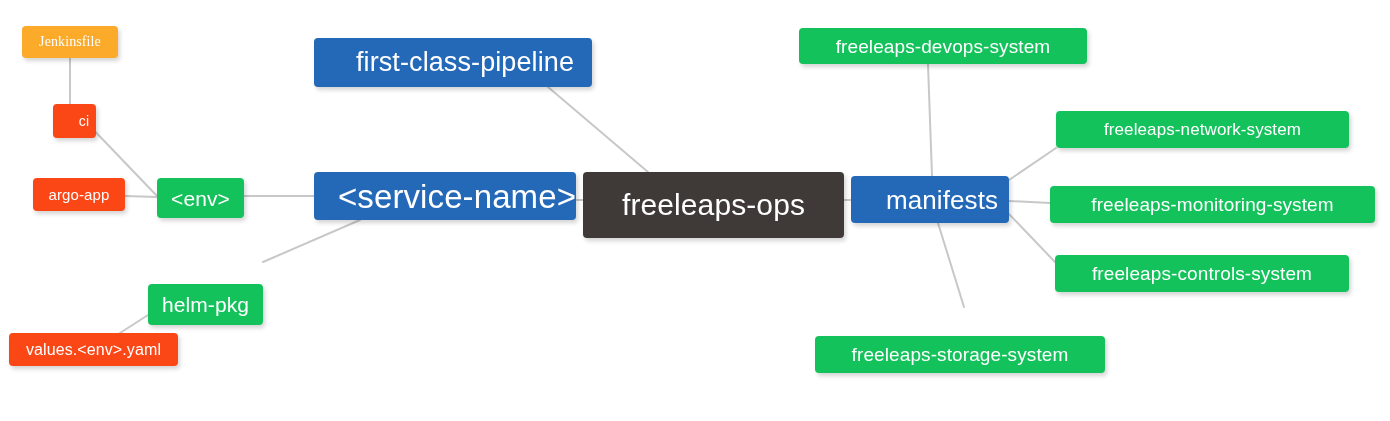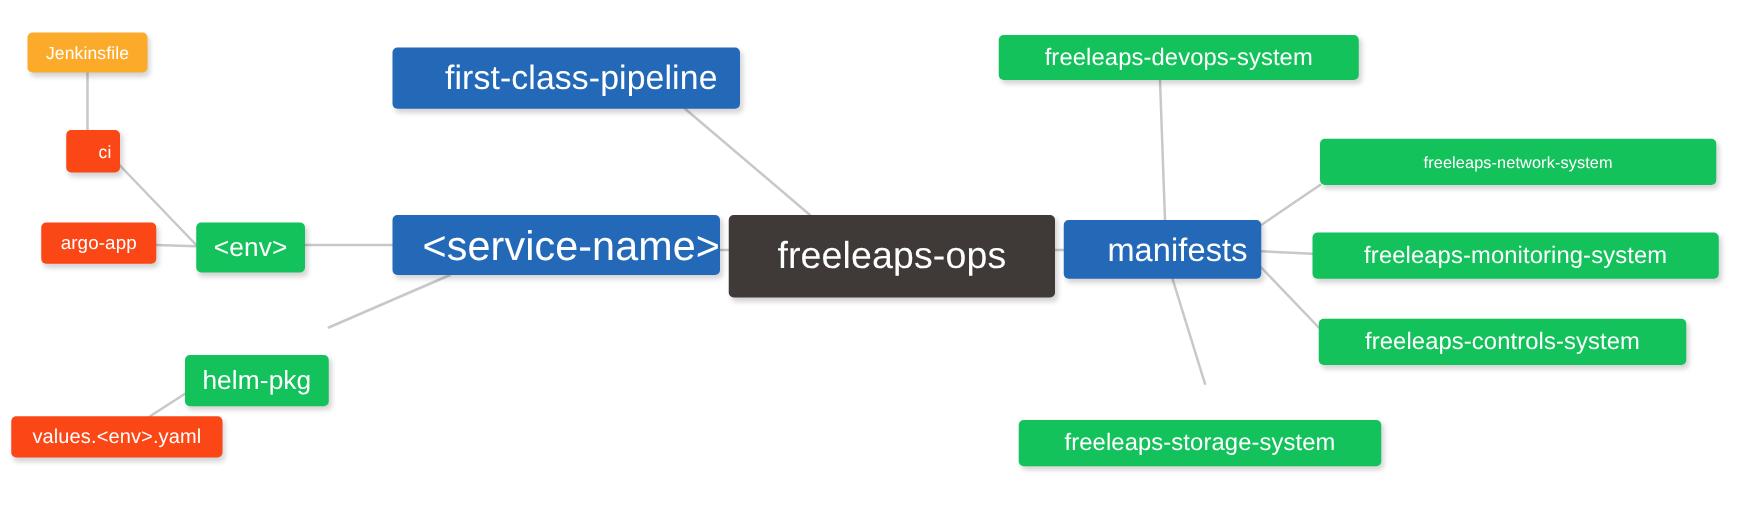--- a/index.html
+++ b/index.html
@@ -64,21 +64,21 @@
       <line x1="548" y1="87" x2="648" y2="172" stroke="#c8c8c8" stroke-width="2" stroke-linecap="round"></line>
       <line x1="576" y1="200" x2="583" y2="200" stroke="#c8c8c8" stroke-width="2" stroke-linecap="round"></line>
       <line x1="844" y1="200" x2="851" y2="200" stroke="#c8c8c8" stroke-width="2" stroke-linecap="round"></line>
       <line x1="932" y1="176" x2="928" y2="64" stroke="#c8c8c8" stroke-width="2" stroke-linecap="round"></line>
       <line x1="1009" y1="180" x2="1056" y2="148" stroke="#c8c8c8" stroke-width="2" stroke-linecap="round"></line>
       <line x1="1009" y1="201" x2="1050" y2="203" stroke="#c8c8c8" stroke-width="2" stroke-linecap="round"></line>
       <line x1="1009" y1="214" x2="1055" y2="262" stroke="#c8c8c8" stroke-width="2" stroke-linecap="round"></line>
       <line x1="938" y1="223" x2="964" y2="307" stroke="#c8c8c8" stroke-width="2" stroke-linecap="round"></line>
     </svg>
   <div id="nodes-layer">
-      <div class="node n-orange" style="left: 22px; top: 26px; width: 96px; height: 32px; font-size: 14px;">
+      <div class="node n-orange" style="left: 22px; top: 26px; width: 96px; height: 32px; font-size: 14px; font-family: Liberation Serif, serif;">
         <span class="node-label">Jenkinsfile</span>
       </div>
       <div class="node n-red" style="left: 53px; top: 104px; width: 25px; height: 34px; font-size: 14px; padding-left: 31px;">
         <span class="node-label">ci</span>
       </div>
       <div class="node n-red" style="left: 33px; top: 178px; width: 92px; height: 33px; font-size: 15px;">
         <span class="node-label">argo-app</span>
       </div>
       <div class="node n-green" style="left: 157px; top: 178px; width: 87px; height: 40px; font-size: 21px;">
         <span class="node-label">&lt;env&gt;</span>
@@ -97,21 +97,21 @@
       </div>
       <div class="node n-root" style="left: 583px; top: 172px; width: 261px; height: 66px; font-size: 30px;">
         <span class="node-label">freeleaps-ops</span>
       </div>
       <div class="node n-blue" style="left: 851px; top: 176px; width: 158px; height: 47px; font-size: 26px;">
         <span class="node-label">manifests</span>
       </div>
       <div class="node n-green" style="left: 799px; top: 28px; width: 288px; height: 36px; font-size: 19px;">
         <span class="node-label">freeleaps-devops-system</span>
       </div>
-      <div class="node n-green" style="left: 1056px; top: 111px; width: 317px; height: 37px; font-size: 13px;">
+      <div class="node n-green" style="left: 1056px; top: 111px; width: 293px; height: 37px; font-size: 17px;">
         <span class="node-label">freeleaps-network-system</span>
       </div>
       <div class="node n-green" style="left: 1050px; top: 186px; width: 325px; height: 37px; font-size: 19px;">
         <span class="node-label">freeleaps-monitoring-system</span>
       </div>
       <div class="node n-green" style="left: 1055px; top: 255px; width: 294px; height: 37px; font-size: 19px;">
         <span class="node-label">freeleaps-controls-system</span>
       </div>
       <div class="node n-green" style="left: 815px; top: 307px; width: 290px; height: 37px; font-size: 19px; margin-top: 29px;">
         <span class="node-label">freeleaps-storage-system</span>

